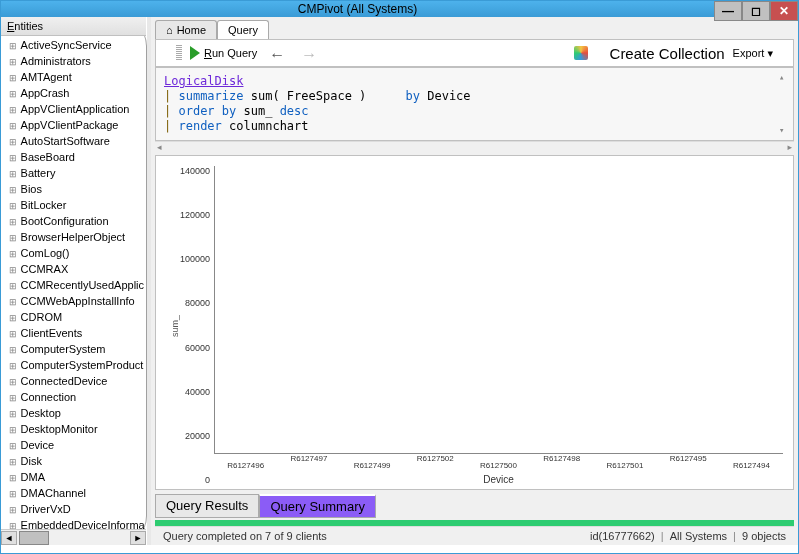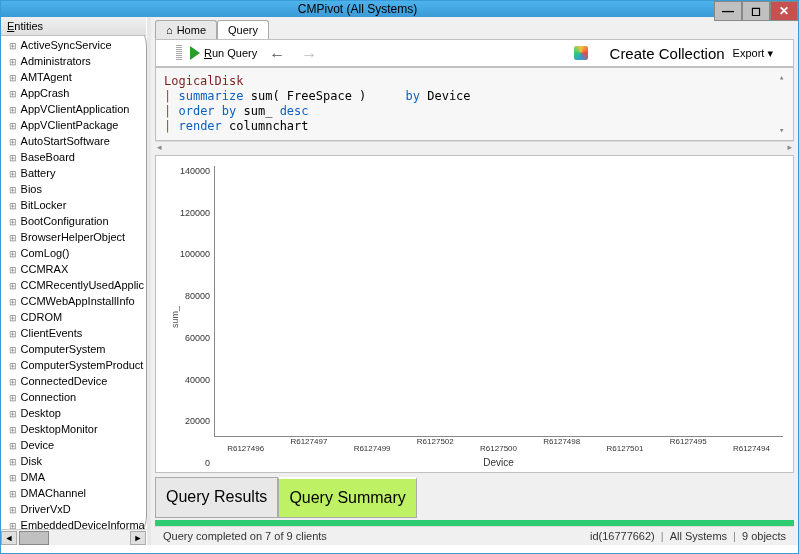--- a/index.html
+++ b/index.html
@@ -34,21 +34,21 @@
   .grip { width:6px; height:16px; background: repeating-linear-gradient(#aaa,#aaa 1px,#fff 1px,#fff 2px); }
   .run-btn { display: flex; align-items: center; gap: 4px; cursor: pointer; font-size: 11px; }
   .play-icon { width: 0; height: 0; border-left: 10px solid #2a9d2a; border-top: 7px solid transparent; border-bottom: 7px solid transparent; }
   .nav-arrow { font-size: 16px; color: #555; cursor: pointer; padding: 0 4px; }
   .toolbar-spacer { flex: 1; }
   .cc-btn { display:flex; align-items:center; gap:22px; cursor:pointer; font-size:15px; }
   .cc-icon { width:14px;height:14px; background: conic-gradient(#f5c542,#e74c3c,#3498db,#2ecc71,#f5c542); border-radius:2px; }
   .export-btn { cursor:pointer; font-size:11px; }
   
   .query-editor { background: #f7f7f7; border: 1px solid #c0c0c0; margin: 0 4px; padding: 6px 8px; font-family: Consolas, monospace; font-size: 12px; line-height: 15px; position:relative; }
-  .kw-entity { color: #7f1d1d; }
+  .kw-entity { color: #6d28d9; text-decoration: underline; }
   .kw-pipe { color: #7a5c00; }
   .kw-op { color: #1060c0; }
   .kw-by { color: #1060c0; padding-left: 32px; }
   .query-editor .sb { position:absolute; right:2px; top:2px; bottom:2px; width:12px; display:flex;flex-direction:column;justify-content:space-between;color:#888;font-size:9px;}
   .hbar-small {height:10px;border-top:1px solid #ddd;margin:0 4px;display:flex;justify-content:space-between;align-items:center;color:#888;font-size:9px;padding:0 2px;}
   
   .chart-area { flex: 1; background: #fff; border: 1px solid #c0c0c0; margin: 4px; padding: 10px 10px 4px 10px; display: flex; flex-direction: column; }
   .chart-body { flex: 1; display: flex; }
   .y-axis-label { writing-mode: vertical-rl; transform: rotate(180deg); text-align: center; font-size: 9px; color: #555; padding-right: 4px; }
   .y-axis { display: flex; flex-direction: column; justify-content: space-between; align-items: flex-end; font-size: 9px; color: #333; padding-right: 4px; }
@@ -56,22 +56,22 @@
   .bar-wrap { flex: 1; display: flex; flex-direction: column; align-items: center; }
   .bar { width: 82%; }
   .bar.blue { background: #5a8fc7; }
   .bar.light { background: #aac4e8; }
   .x-labels { display: flex; margin-left: 0; font-size: 8px; color: #333; }
   .x-labels .xl { flex: 1; text-align: center; white-space: nowrap; }
   .x-labels.row2 { margin-top: -2px; }
   .x-axis-title { text-align: center; font-size: 10px; color: #333; margin-top: 4px; }
   
   .result-tabs { display: flex; margin: 0 4px; }
-  .rtab { padding: 10px 10px; border: 1px solid #aaa; background: #e8e8e8; font-size: 16px; cursor:pointer; }
-  .rtab.active { background: #bef264; border-top: 2px solid #fff; }
+  .rtab { padding: 3px 10px; border: 1px solid #aaa; background: #e8e8e8; font-size: 13px; cursor:pointer; }
+  .rtab.active { background: #8b5cf6; border-top: 2px solid #fff; }
   
   .progress { height: 6px; background: #2ecc71; margin: 2px 4px 0 4px; }
   .statusbar { display: flex; background: #f0f0f0; padding: 3px 8px; font-size: 11px; color: #333; border-top:1px solid #ddd; margin:0 4px; }
   .statusbar .sep { padding: 0 6px; color: #888; }
   .statusbar .grow { flex: 1; }
 </style>
 </head>
 <body>
 
 <div class="titlebar">

